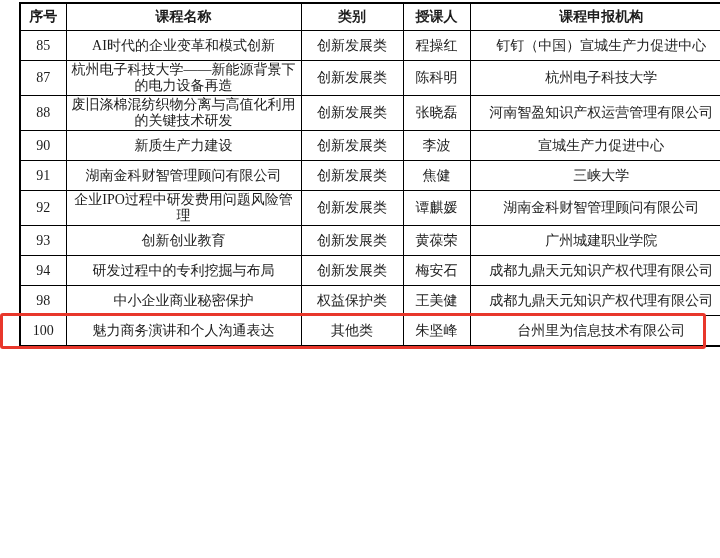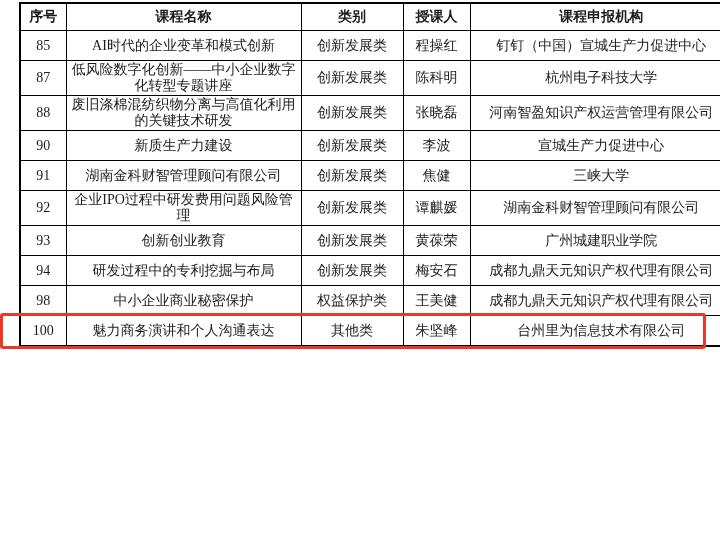--- a/index.html
+++ b/index.html
@@ -83,21 +83,21 @@
     <tbody>
         <tr>
           <td>85</td>
           <td>AI时代的企业变革和模式创新</td>
           <td>创新发展类</td>
           <td>程操红</td>
           <td>钉钉（中国）宣城生产力促进中心</td>
         </tr>
         <tr>
           <td>87</td>
-          <td>低风险数字化创新——中小企业数字化转型专题讲座</td>
+          <td>杭州电子科技大学——新能源背景下的电力设备再造</td>
           <td>创新发展类</td>
           <td>陈科明</td>
           <td>杭州电子科技大学</td>
         </tr>
         <tr>
           <td>88</td>
           <td>废旧涤棉混纺织物分离与高值化利用的关键技术研发</td>
           <td>创新发展类</td>
           <td>张晓磊</td>
           <td>河南智盈知识产权运营管理有限公司</td>

